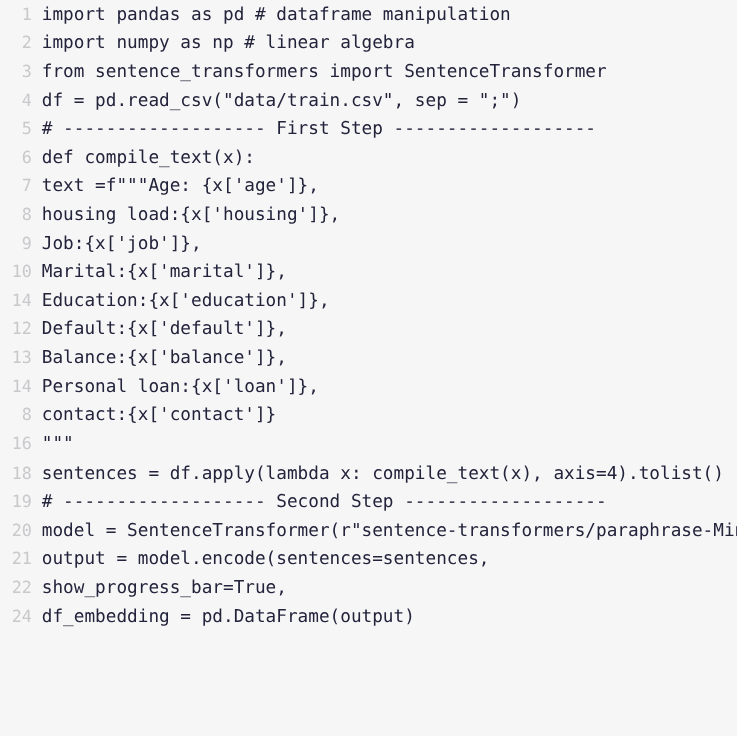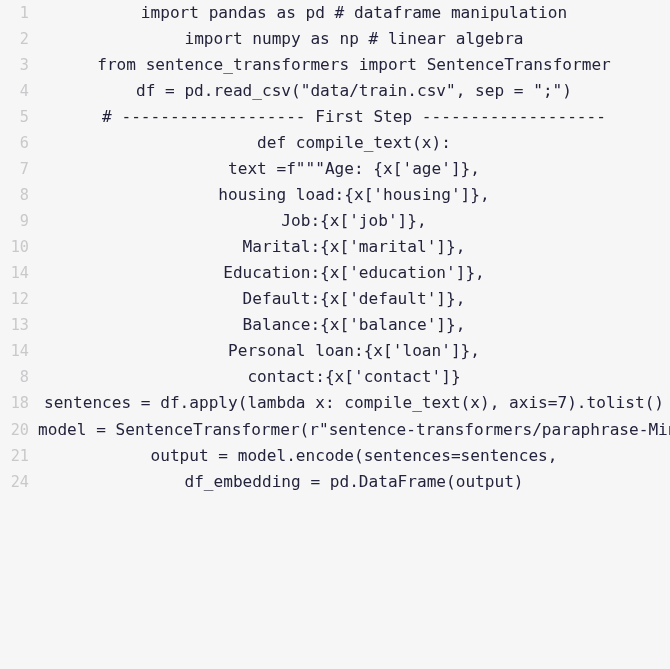--- a/index.html
+++ b/index.html
@@ -45,21 +45,20 @@
     flex: 1 1 auto;
     margin-left: 9px;
     color: #23233c;
     font-size: 16.1px;
     line-height: 26.04px;
     letter-spacing: 0px;
     font-family: "DejaVu Sans Mono", "Liberation Mono", monospace;
     white-space: pre;
     overflow: hidden;
     text-overflow: clip;
-    text-align: center;
   }
 </style>
 </head>
 <body>
 
 <div id="code-listing">
   <div class="code-line">
     <span class="line-number">1</span>
     <span class="line-content">import pandas as pd # dataframe manipulation</span>
   </div>
@@ -113,28 +112,40 @@
   </div>
   <div class="code-line">
     <span class="line-number">14</span>
     <span class="line-content">Personal loan:{x['loan']},</span>
   </div>
   <div class="code-line">
     <span class="line-number">8</span>
     <span class="line-content">contact:{x['contact']}</span>
   </div>
   <div class="code-line">
+    <span class="line-number">16</span>
+    <span class="line-content">"""</span>
+  </div>
+  <div class="code-line">
     <span class="line-number">18</span>
-    <span class="line-content">sentences = df.apply(lambda x: compile_text(x), axis=7).tolist()</span>
+    <span class="line-content">sentences = df.apply(lambda x: compile_text(x), axis=4).tolist()</span>
+  </div>
+  <div class="code-line">
+    <span class="line-number">19</span>
+    <span class="line-content"># ------------------- Second Step -------------------</span>
   </div>
   <div class="code-line">
     <span class="line-number">20</span>
     <span class="line-content">model = SentenceTransformer(r"sentence-transformers/paraphrase-MiniLM-L6-v2")</span>
   </div>
   <div class="code-line">
     <span class="line-number">21</span>
     <span class="line-content">output = model.encode(sentences=sentences,</span>
   </div>
   <div class="code-line">
+    <span class="line-number">22</span>
+    <span class="line-content">show_progress_bar=True,</span>
+  </div>
+  <div class="code-line">
     <span class="line-number">24</span>
     <span class="line-content">df_embedding = pd.DataFrame(output)</span>
   </div>
 </div>
 
 </body></html>

